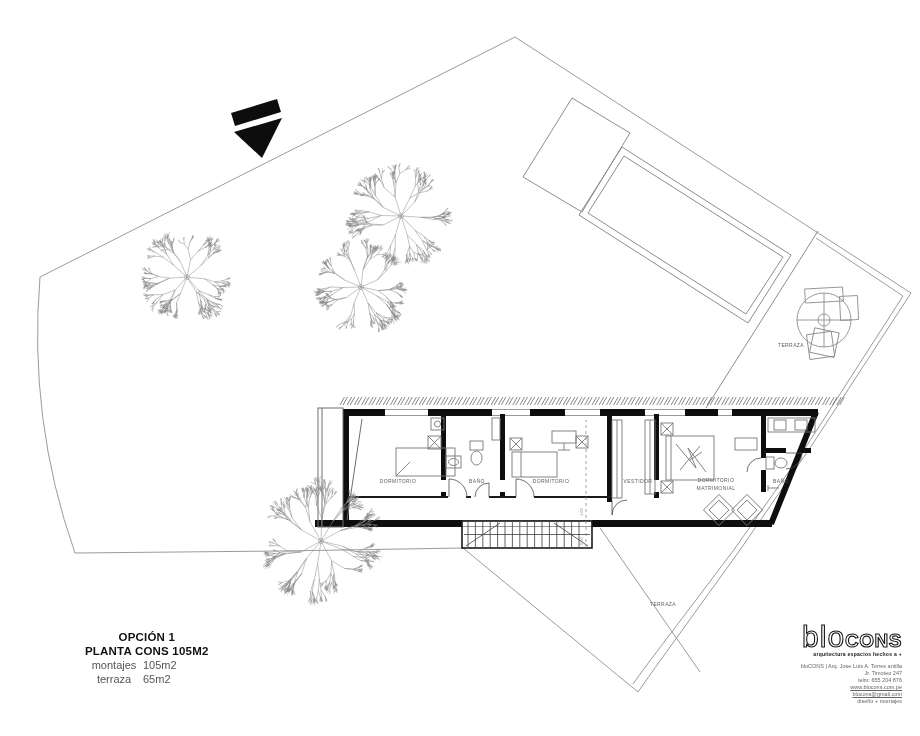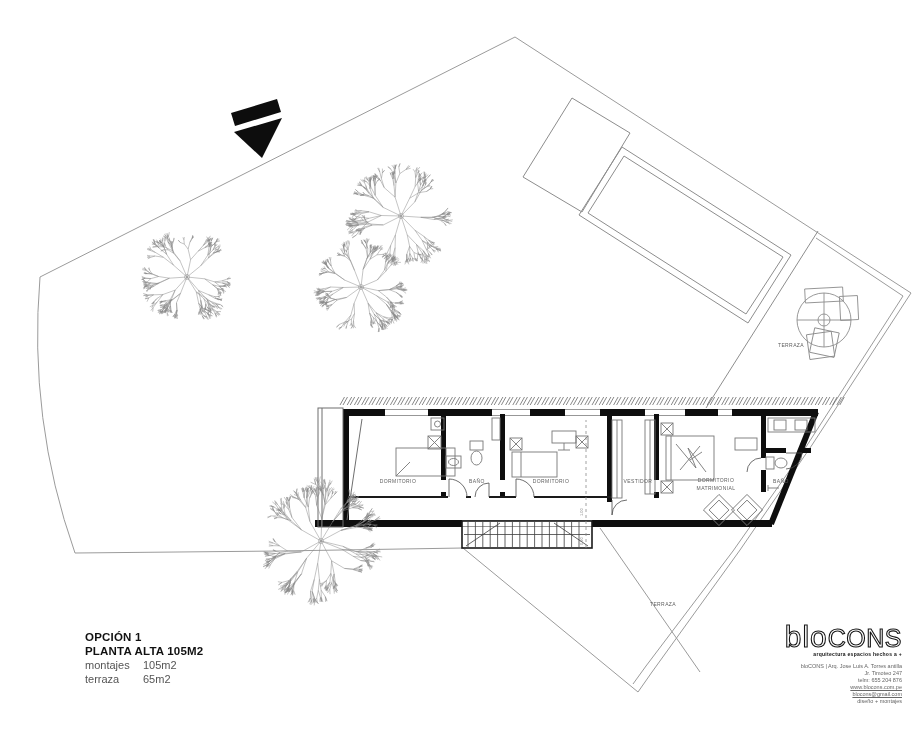--- a/index.html
+++ b/index.html
@@ -1,29 +1,29 @@
 <!DOCTYPE html>
 <html><head>
 <meta charset="utf-8">
 <style>
   html,body{margin:0;padding:0;background:#fff;}
   body{width:920px;height:736px;position:relative;font-family:"Liberation Sans",sans-serif;overflow:hidden;}
   svg{position:absolute;left:0;top:0;}
   .room-label{font-family:"Liberation Sans",sans-serif;font-size:5px;letter-spacing:.4px;fill:#5f5f5f;text-anchor:middle;}
   .dim-label{font-family:"Liberation Sans",sans-serif;font-size:4px;fill:#8a8a8a;}
-  .title-block{position:absolute;left:85px;top:630px;line-height:14px;color:#222;}
+  .title-block{position:absolute;left:85px;top:630px;line-height:14px;color:#222;text-align:center;}
   .tb-bold{font-weight:bold;font-size:11.5px;letter-spacing:.2px;color:#111;}
   .tb-row{font-size:11px;color:#555;display:flex;}
   .tb-row .lbl{width:58px;}
   .logo-block{position:absolute;right:18px;top:620px;width:200px;text-align:right;color:#333;}
   .logo-line{white-space:nowrap;}
   .logo-text{color:transparent;-webkit-text-stroke:1.1px #141414;letter-spacing:1px;}
   @supports not (-webkit-text-stroke:1px black){.logo-text{color:#141414;}}
   .logo-blo{font-size:30px;font-weight:400;margin-left:10px;}
-  .logo-cons{font-size:25px;font-weight:400;letter-spacing:.5px;}
+  .logo-cons{font-size:19px;font-weight:700;letter-spacing:.5px;}
   .logo-tagline{font-size:5px;font-weight:bold;color:#111;margin-top:-3px;letter-spacing:.3px;}
   .contact{margin-top:6px;font-size:5.5px;line-height:7px;color:#666;}
   .contact .u{text-decoration:underline;}
 </style>
 </head>
 <body>
 
 <svg width="920" height="736" viewBox="0 0 920 736">
 
   <g stroke="#9b9b9b" stroke-width="1" fill="none">
@@ -392,21 +392,21 @@
       <circle cx="401" cy="216" r="2.5"></circle>
       <path d="M361.0,287.0L378.3,290.6M378.3,290.6L389.5,289.6M389.5,289.6L395.9,286.1M395.9,286.1L399.1,283.6M399.1,283.6L400.1,281.4M399.1,283.6L401.3,282.8M395.9,286.1L399.8,283.7M399.8,283.7L402.8,283.3M399.8,283.7L401.9,282.0M395.9,286.1L400.0,284.0M400.0,284.0L402.7,283.5M400.0,284.0L403.3,283.7M389.5,289.6L396.3,288.2M396.3,288.2L400.5,289.0M400.5,289.0L403.1,289.7M400.5,289.0L402.8,290.8M396.3,288.2L400.4,285.5M400.4,285.5L401.8,282.9M400.4,285.5L402.5,283.6M389.5,289.6L397.3,288.8M397.3,288.8L402.3,289.0M402.3,289.0L405.5,290.1M402.3,289.0L405.3,290.8M402.3,289.0L405.8,287.8M397.3,288.8L402.8,290.7M402.8,290.7L406.5,290.1M402.8,290.7L406.1,293.4M397.3,288.8L403.0,289.9M403.0,289.9L407.2,289.9M403.0,289.9L407.3,290.0M403.0,289.9L406.3,289.1M378.3,290.6L389.1,289.6M389.1,289.6L396.1,292.3M396.1,292.3L399.8,295.4M399.8,295.4L401.9,297.6M399.8,295.4L401.6,297.3M396.1,292.3L400.4,295.0M400.4,295.0L402.1,297.8M400.4,295.0L402.9,296.9M400.4,295.0L402.0,297.3M389.1,289.6L395.7,287.2M395.7,287.2L400.0,286.6M400.0,286.6L402.4,286.9M400.0,286.6L402.2,285.0M400.0,286.6L402.5,285.9M395.7,287.2L400.8,286.6M400.8,286.6L403.8,285.3M400.8,286.6L403.7,284.3M395.7,287.2L399.7,287.4M399.7,287.4L402.2,287.4M399.7,287.4L402.0,286.2M399.7,287.4L401.9,288.9M378.3,290.6L386.5,297.1M386.5,297.1L391.0,301.6M391.0,301.6L392.6,305.8M392.6,305.8L392.6,309.2M392.6,305.8L393.0,309.0M392.6,305.8L395.1,308.1M391.0,301.6L393.7,305.2M393.7,305.2L395.8,307.4M393.7,305.2L396.7,306.6M393.7,305.2L394.5,308.5M391.0,301.6L393.0,304.5M393.0,304.5L393.3,306.4M393.0,304.5L394.6,306.6M386.5,297.1L390.3,301.7M390.3,301.7L390.9,305.6M390.9,305.6L390.2,307.7M390.9,305.6L389.9,308.0M390.9,305.6L390.6,308.1M390.3,301.7L392.5,304.8M392.5,304.8L392.8,307.2M392.5,304.8L393.4,307.1M390.3,301.7L391.6,305.6M391.6,305.6L391.8,308.2M391.6,305.6L394.0,307.5M391.6,305.6L393.2,307.4M361.0,287.0L376.4,295.6M376.4,295.6L387.5,301.8M387.5,301.8L394.0,308.9M394.0,308.9L398.7,311.8M398.7,311.8L400.6,315.0M398.7,311.8L400.9,314.3M398.7,311.8L401.2,314.5M394.0,308.9L397.3,314.3M397.3,314.3L397.5,318.1M397.3,314.3L400.0,316.8M394.0,308.9L395.2,315.3M395.2,315.3L398.3,318.7M395.2,315.3L394.5,319.1M395.2,315.3L397.7,319.1M387.5,301.8L394.9,303.0M394.9,303.0L399.2,302.8M399.2,302.8L401.9,301.4M399.2,302.8L402.1,303.5M399.2,302.8L401.4,303.8M394.9,303.0L400.2,303.9M400.2,303.9L404.1,303.6M400.2,303.9L403.6,303.1M394.9,303.0L399.8,302.2M399.8,302.2L402.8,303.1M399.8,302.2L403.0,302.1M399.8,302.2L402.9,300.6M387.5,301.8L392.4,309.1M392.4,309.1L396.8,311.6M396.8,311.6L399.3,313.6M396.8,311.6L400.0,313.0M392.4,309.1L393.9,314.4M393.9,314.4L395.4,317.4M393.9,314.4L395.4,317.7M392.4,309.1L394.0,314.7M394.0,314.7L393.6,318.8M394.0,314.7L396.2,317.3M394.0,314.7L394.7,318.3M376.4,295.6L386.4,304.3M386.4,304.3L391.2,310.1M391.2,310.1L394.3,314.8M394.3,314.8L396.3,317.8M394.3,314.8L396.7,317.6M391.2,310.1L393.9,314.1M393.9,314.1L396.3,316.1M393.9,314.1L396.1,316.1M386.4,304.3L391.9,312.3M391.9,312.3L394.5,317.1M394.5,317.1L394.8,320.7M394.5,317.1L396.1,320.5M391.9,312.3L395.9,316.4M395.9,316.4L399.4,317.4M395.9,316.4L398.2,318.5M391.9,312.3L392.2,319.0M392.2,319.0L391.2,323.8M392.2,319.0L390.7,322.8M392.2,319.0L394.0,323.5M386.4,304.3L391.3,312.2M391.3,312.2L396.7,315.8M396.7,315.8L400.8,316.0M396.7,315.8L400.6,316.0M391.3,312.2L396.0,316.8M396.0,316.8L399.5,319.9M396.0,316.8L398.7,319.8M391.3,312.2L394.8,317.4M394.8,317.4L396.7,321.7M394.8,317.4L397.5,320.2M361.0,287.0L368.1,303.2M368.1,303.2L375.9,312.6M375.9,312.6L383.3,316.7M383.3,316.7L388.5,319.4M388.5,319.4L390.6,322.4M388.5,319.4L392.4,320.1M388.5,319.4L392.7,319.2M383.3,316.7L389.3,318.1M389.3,318.1L392.6,319.7M389.3,318.1L393.2,317.0M375.9,312.6L382.8,318.4M382.8,318.4L384.8,323.7M384.8,323.7L387.3,326.8M384.8,323.7L387.5,326.3M382.8,318.4L386.9,322.2M386.9,322.2L389.8,324.3M386.9,322.2L388.5,325.6M386.9,322.2L390.3,324.1M375.9,312.6L379.7,319.0M379.7,319.0L382.0,324.0M382.0,324.0L383.2,327.7M382.0,324.0L383.0,327.2M382.0,324.0L384.2,326.3M379.7,319.0L379.9,323.9M379.9,323.9L381.3,327.2M379.9,323.9L380.7,326.6M379.7,319.0L382.3,323.4M382.3,323.4L383.2,326.4M382.3,323.4L385.1,325.1M382.3,323.4L382.4,326.9M368.1,303.2L374.1,314.1M374.1,314.1L380.7,320.2M380.7,320.2L386.0,321.4M386.0,321.4L389.4,320.4M386.0,321.4L389.1,322.7M386.0,321.4L389.6,322.8M380.7,320.2L382.3,326.3M382.3,326.3L382.8,330.1M382.3,326.3L381.7,330.0M382.3,326.3L383.5,330.0M380.7,320.2L384.4,324.5M384.4,324.5L387.0,326.4M384.4,324.5L385.7,328.4M374.1,314.1L380.4,320.5M380.4,320.5L384.4,325.4M384.4,325.4L384.8,329.0M384.4,325.4L385.6,329.4M384.4,325.4L387.4,328.9M380.4,320.5L386.4,322.2M386.4,322.2L390.6,321.7M386.4,322.2L390.0,324.0M374.1,314.1L377.2,322.1M377.2,322.1L380.9,327.0M380.9,327.0L383.4,330.0M380.9,327.0L384.8,329.5M377.2,322.1L379.0,328.2M379.0,328.2L378.4,332.1M379.0,328.2L379.4,331.8M379.0,328.2L378.2,332.0M377.2,322.1L380.9,325.9M380.9,325.9L383.2,327.8M380.9,325.9L382.2,329.5M368.1,303.2L369.6,313.0M369.6,313.0L371.4,319.6M371.4,319.6L371.2,324.5M371.2,324.5L372.8,327.7M371.2,324.5L372.6,327.4M371.2,324.5L372.1,327.7M371.4,319.6L370.8,323.4M370.8,323.4L371.3,326.1M370.8,323.4L370.9,326.2M369.6,313.0L371.2,318.2M371.2,318.2L371.1,321.3M371.1,321.3L371.6,323.4M371.1,321.3L370.7,323.0M371.2,318.2L372.8,321.7M372.8,321.7L374.0,323.9M372.8,321.7L373.3,324.1M372.8,321.7L372.8,324.6M369.6,313.0L373.2,317.3M373.2,317.3L374.2,321.4M374.2,321.4L375.3,324.1M374.2,321.4L373.6,324.1M373.2,317.3L375.6,319.7M375.6,319.7L377.0,321.7M375.6,319.7L376.1,321.6M361.0,287.0L354.1,303.3M354.1,303.3L354.5,313.4M354.5,313.4L351.5,319.0M351.5,319.0L347.7,321.3M347.7,321.3L345.3,322.9M347.7,321.3L345.5,322.7M347.7,321.3L344.8,321.9M351.5,319.0L351.3,323.3M351.3,323.3L349.9,325.9M351.3,323.3L351.9,325.9M351.3,323.3L352.7,326.2M354.5,313.4L353.5,320.5M353.5,320.5L352.9,325.5M352.9,325.5L351.3,328.4M352.9,325.5L351.0,328.4M353.5,320.5L353.9,325.4M353.9,325.4L355.7,328.1M353.9,325.4L353.3,328.3M354.1,303.3L350.9,315.1M350.9,315.1L345.1,321.9M345.1,321.9L341.7,326.8M341.7,326.8L339.2,329.7M341.7,326.8L338.9,328.5M341.7,326.8L338.7,328.5M345.1,321.9L339.4,324.4M339.4,324.4L336.6,327.5M339.4,324.4L336.3,326.9M350.9,315.1L348.2,321.4M348.2,321.4L345.0,323.8M345.0,323.8L343.7,326.5M345.0,323.8L342.8,324.0M348.2,321.4L346.6,325.9M346.6,325.9L346.4,328.6M346.6,325.9L345.6,328.5M361.0,287.0L346.7,297.4M346.7,297.4L335.2,299.5M335.2,299.5L327.8,302.4M327.8,302.4L323.0,302.6M323.0,302.6L319.8,301.2M323.0,302.6L319.7,302.4M327.8,302.4L322.7,302.7M322.7,302.7L319.2,303.1M322.7,302.7L319.6,301.6M327.8,302.4L322.4,303.7M322.4,303.7L319.0,303.2M322.4,303.7L320.0,305.8M335.2,299.5L328.5,302.1M328.5,302.1L324.0,304.4M324.0,304.4L321.4,306.3M324.0,304.4L322.2,307.3M328.5,302.1L323.5,301.9M323.5,301.9L320.7,302.9M323.5,301.9L320.3,302.7M323.5,301.9L320.3,300.9M328.5,302.1L324.7,304.4M324.7,304.4L322.7,306.5M324.7,304.4L322.2,305.8M346.7,297.4L337.2,300.0M337.2,300.0L330.9,298.3M330.9,298.3L327.8,295.8M327.8,295.8L325.2,295.0M327.8,295.8L325.6,294.6M330.9,298.3L326.5,297.5M326.5,297.5L323.7,296.4M326.5,297.5L323.8,298.6M326.5,297.5L323.3,298.4M337.2,300.0L332.2,304.5M332.2,304.5L328.8,306.2M328.8,306.2L326.7,306.7M328.8,306.2L326.0,306.0M328.8,306.2L326.2,307.1M332.2,304.5L328.9,307.7M328.9,307.7L326.3,309.3M328.9,307.7L327.1,310.7M328.9,307.7L325.9,308.8M332.2,304.5L328.6,305.4M328.6,305.4L326.1,304.7M328.6,305.4L326.1,306.1M337.2,300.0L330.7,298.1M330.7,298.1L327.7,294.8M327.7,294.8L325.6,292.6M327.7,294.8L325.4,293.6M330.7,298.1L328.2,295.4M328.2,295.4L327.4,293.2M328.2,295.4L326.7,293.3M328.2,295.4L327.3,293.5M361.0,287.0L343.3,287.5M343.3,287.5L333.1,293.9M333.1,293.9L328.2,298.3M328.2,298.3L326.5,302.6M326.5,302.6L326.1,305.2M326.5,302.6L326.1,305.7M326.5,302.6L325.3,305.2M328.2,298.3L324.4,301.2M324.4,301.2L322.6,303.5M324.4,301.2L321.4,302.1M324.4,301.2L321.9,303.6M328.2,298.3L326.3,302.0M326.3,302.0L325.7,304.7M326.3,302.0L325.0,304.5M326.3,302.0L325.2,304.4M333.1,293.9L326.2,297.4M326.2,297.4L322.2,300.5M322.2,300.5L318.9,302.2M322.2,300.5L320.5,303.2M326.2,297.4L321.9,298.5M321.9,298.5L319.0,299.4M321.9,298.5L319.2,298.1M321.9,298.5L319.6,299.6M326.2,297.4L323.4,300.6M323.4,300.6L322.6,303.7M323.4,300.6L322.0,302.7M343.3,287.5L330.7,287.0M330.7,287.0L323.8,288.8M323.8,288.8L319.9,290.2M319.9,290.2L318.2,292.2M319.9,290.2L318.2,292.1M319.9,290.2L317.5,289.8M323.8,288.8L319.3,289.2M319.3,289.2L316.9,289.8M319.3,289.2L316.4,288.3M330.7,287.0L323.0,290.7M323.0,290.7L317.7,291.8M317.7,291.8L313.8,290.7M317.7,291.8L313.7,292.9M323.0,290.7L319.7,294.6M319.7,294.6L317.0,295.6M319.7,294.6L316.2,295.6M343.3,287.5L332.0,291.3M332.0,291.3L324.2,291.7M324.2,291.7L319.7,293.4M319.7,293.4L317.4,295.0M319.7,293.4L316.6,292.7M324.2,291.7L318.9,293.8M318.9,293.8L315.4,295.5M318.9,293.8L315.4,294.1M318.9,293.8L315.2,295.4M324.2,291.7L319.5,292.3M319.5,292.3L316.5,292.5M319.5,292.3L316.5,292.3M319.5,292.3L316.4,293.4M332.0,291.3L325.4,296.6M325.4,296.6L323.8,301.1M323.8,301.1L322.1,303.7M323.8,301.1L323.8,303.7M325.4,296.6L321.1,298.9M321.1,298.9L319.3,301.3M321.1,298.9L318.0,299.0M325.4,296.6L319.8,297.7M319.8,297.7L315.8,298.2M319.8,297.7L316.7,300.0M319.8,297.7L316.4,298.7M332.0,291.3L324.9,291.4M324.9,291.4L320.0,293.3M320.0,293.3L316.5,293.5M320.0,293.3L316.9,292.8M324.9,291.4L320.5,291.0M320.5,291.0L317.9,291.3M320.5,291.0L317.4,291.0M320.5,291.0L317.3,291.6M324.9,291.4L320.7,290.3M320.7,290.3L318.3,288.1M320.7,290.3L317.8,289.3M320.7,290.3L318.6,288.4M361.0,287.0L344.7,280.1M344.7,280.1L335.0,273.4M335.0,273.4L328.7,271.7M328.7,271.7L324.0,272.3M324.0,272.3L320.7,271.2M324.0,272.3L321.6,273.5M328.7,271.7L325.4,268.8M325.4,268.8L322.4,268.1M325.4,268.8L324.1,266.3M325.4,268.8L322.9,268.3M335.0,273.4L327.2,272.1M327.2,272.1L322.5,273.4M322.5,273.4L319.2,273.7M322.5,273.4L320.2,275.0M322.5,273.4L319.0,273.7M327.2,272.1L323.3,270.0M323.3,270.0L320.6,269.9M323.3,270.0L321.1,268.4M327.2,272.1L321.9,273.7M321.9,273.7L318.8,274.4M321.9,273.7L318.9,275.7M335.0,273.4L328.2,268.2M328.2,268.2L325.3,263.9M325.3,263.9L323.2,261.3M325.3,263.9L322.0,262.5M325.3,263.9L323.6,261.3M328.2,268.2L325.0,263.9M325.0,263.9L323.4,260.3M325.0,263.9L321.5,262.2M328.2,268.2L325.4,263.6M325.4,263.6L322.6,261.5M325.4,263.6L325.3,259.9M344.7,280.1L334.8,272.8M334.8,272.8L331.2,266.0M331.2,266.0L328.3,262.4M328.3,262.4L326.6,259.6M328.3,262.4L327.7,258.9M328.3,262.4L327.6,258.9M331.2,266.0L330.5,260.5M330.5,260.5L330.9,257.1M330.5,260.5L329.1,257.0M331.2,266.0L328.5,261.8M328.5,261.8L327.2,259.1M328.5,261.8L325.8,259.5M334.8,272.8L329.0,268.4M329.0,268.4L326.5,264.9M326.5,264.9L324.9,262.8M326.5,264.9L323.6,263.6M326.5,264.9L325.9,261.8M329.0,268.4L326.2,264.3M326.2,264.3L326.1,260.9M326.2,264.3L325.6,260.9M326.2,264.3L325.0,261.7M329.0,268.4L326.8,265.0M326.8,265.0L325.8,262.7M326.8,265.0L326.2,262.0M361.0,287.0L354.6,270.5M354.6,270.5L350.8,260.9M350.8,260.9L347.8,255.7M347.8,255.7L346.5,251.9M346.5,251.9L346.0,249.4M346.5,251.9L346.1,249.7M346.5,251.9L345.6,250.0M347.8,255.7L344.8,254.0M344.8,254.0L343.0,253.3M344.8,254.0L342.7,252.8M350.8,260.9L344.8,256.2M344.8,256.2L342.3,251.5M342.3,251.5L341.9,248.2M342.3,251.5L340.2,248.6M344.8,256.2L339.7,255.1M339.7,255.1L336.8,255.6M339.7,255.1L337.1,253.1M339.7,255.1L337.2,252.9M344.8,256.2L340.7,254.6M340.7,254.6L338.2,254.7M340.7,254.6L338.3,252.7M340.7,254.6L337.9,254.9M354.6,270.5L349.3,258.7M349.3,258.7L344.6,252.5M344.6,252.5L343.7,247.2M343.7,247.2L344.5,244.1M343.7,247.2L343.8,243.7M344.6,252.5L343.9,247.4M343.9,247.4L344.2,244.1M343.9,247.4L341.8,244.2M344.6,252.5L343.5,247.4M343.5,247.4L344.6,244.2M343.5,247.4L344.3,243.8M343.5,247.4L343.5,244.4M349.3,258.7L348.0,249.9M348.0,249.9L349.2,244.4M349.2,244.4L348.9,241.3M349.2,244.4L348.7,240.4M348.0,249.9L345.0,245.5M345.0,245.5L344.8,242.1M345.0,245.5L342.8,243.2M345.0,245.5L343.7,241.8M348.0,249.9L346.8,244.5M346.8,244.5L347.4,240.4M346.8,244.5L346.0,241.2M361.0,287.0L363.1,269.4M363.1,269.4L369.9,259.3M369.9,259.3L374.1,252.1M374.1,252.1L376.5,248.1M376.5,248.1L377.5,245.6M376.5,248.1L377.7,245.8M374.1,252.1L377.3,248.6M377.3,248.6L378.1,245.4M377.3,248.6L379.0,245.7M377.3,248.6L377.7,245.9M374.1,252.1L379.1,248.6M379.1,248.6L382.5,247.6M379.1,248.6L381.1,245.4M379.1,248.6L382.3,245.3M369.9,259.3L377.0,254.8M377.0,254.8L382.8,254.4M382.8,254.4L386.6,256.3M382.8,254.4L386.0,253.0M382.8,254.4L386.3,256.4M377.0,254.8L380.0,250.3M380.0,250.3L383.1,248.7M380.0,250.3L382.1,247.7M369.9,259.3L372.4,252.7M372.4,252.7L374.8,249.6M374.8,249.6L376.9,248.6M374.8,249.6L376.6,248.1M372.4,252.7L375.0,249.0M375.0,249.0L377.8,247.7M375.0,249.0L376.3,246.6M375.0,249.0L375.4,245.7M363.1,269.4L367.5,257.3M367.5,257.3L367.8,248.6M367.8,248.6L366.1,243.2M366.1,243.2L364.0,240.1M366.1,243.2L366.0,239.4M367.8,248.6L365.9,242.9M365.9,242.9L363.3,239.5M365.9,242.9L364.2,240.0M365.9,242.9L364.3,239.6M367.5,257.3L366.1,248.7M366.1,248.7L363.5,244.5M363.5,244.5L361.3,241.8M363.5,244.5L361.1,242.8M366.1,248.7L367.3,242.4M367.3,242.4L367.9,238.7M367.3,242.4L369.3,238.8M367.3,242.4L366.7,238.1M366.1,248.7L362.7,243.3M362.7,243.3L361.0,239.9M362.7,243.3L361.4,240.0M363.1,269.4L366.8,258.5M366.8,258.5L370.2,252.5M370.2,252.5L370.1,247.5M370.1,247.5L371.0,244.3M370.1,247.5L370.3,244.7M370.2,252.5L370.7,247.8M370.7,247.8L371.8,244.4M370.7,247.8L370.0,245.1M370.2,252.5L371.4,248.1M371.4,248.1L370.5,244.8M371.4,248.1L370.8,245.1M371.4,248.1L373.5,245.8M366.8,258.5L371.7,253.8M371.7,253.8L374.5,249.7M374.5,249.7L376.4,247.3M374.5,249.7L376.4,247.1M374.5,249.7L375.5,246.4M371.7,253.8L375.3,251.2M375.3,251.2L377.6,249.1M375.3,251.2L377.1,249.0M371.7,253.8L373.0,249.7M373.0,249.7L374.5,247.0M373.0,249.7L374.0,247.1M373.0,249.7L375.1,247.3M366.8,258.5L370.4,252.6M370.4,252.6L373.5,249.1M373.5,249.1L376.6,247.8M373.5,249.1L374.0,246.4M370.4,252.6L373.0,248.4M373.0,248.4L375.0,245.5M373.0,248.4L374.2,245.5M361.0,287.0L377.3,280.0M377.3,280.0L384.5,270.0M384.5,270.0L387.7,262.5M387.7,262.5L391.9,259.3M391.9,259.3L394.8,258.1M391.9,259.3L394.4,257.5M387.7,262.5L392.1,258.9M392.1,258.9L395.2,258.0M392.1,258.9L395.7,257.1M392.1,258.9L395.1,257.1M384.5,270.0L385.6,262.3M385.6,262.3L386.7,257.8M386.7,257.8L387.3,255.1M386.7,257.8L387.9,255.1M386.7,257.8L387.9,255.1M385.6,262.3L388.1,257.0M388.1,257.0L390.7,255.0M388.1,257.0L390.4,254.3M385.6,262.3L386.7,256.8M386.7,256.8L385.3,252.8M386.7,256.8L388.7,253.6M386.7,256.8L389.0,254.2M377.3,280.0L385.6,271.5M385.6,271.5L387.8,263.7M387.8,263.7L391.0,258.8M391.0,258.8L394.0,255.6M391.0,258.8L393.5,256.5M391.0,258.8L393.6,256.1M387.8,263.7L389.3,258.1M389.3,258.1L391.7,254.6M389.3,258.1L391.0,255.2M387.8,263.7L392.0,259.7M392.0,259.7L395.0,256.7M392.0,259.7L393.3,256.4M392.0,259.7L395.6,258.9M385.6,271.5L390.9,265.1M390.9,265.1L394.6,260.1M394.6,260.1L398.6,258.6M394.6,260.1L397.6,256.9M394.6,260.1L394.9,256.1M390.9,265.1L396.3,262.2M396.3,262.2L399.2,259.6M396.3,262.2L400.9,262.4"></path>
       <circle cx="361" cy="287" r="2.5"></circle>
       <path d="M321.0,541.0L342.8,546.3M342.8,546.3L355.8,551.6M355.8,551.6L366.3,551.3M366.3,551.3L373.5,551.8M373.5,551.8L377.9,553.4M373.5,551.8L378.3,553.0M373.5,551.8L377.5,552.6M366.3,551.3L373.0,553.1M373.0,553.1L375.9,556.3M373.0,553.1L376.6,556.3M373.0,553.1L377.0,555.8M355.8,551.6L365.7,553.3M365.7,553.3L371.3,555.7M371.3,555.7L374.9,556.4M371.3,555.7L375.4,556.0M365.7,553.3L372.3,555.8M372.3,555.8L377.4,556.5M372.3,555.8L374.9,559.4M342.8,546.3L356.0,554.0M356.0,554.0L366.3,554.9M366.3,554.9L372.5,556.6M372.5,556.6L375.5,559.0M372.5,556.6L377.1,555.6M366.3,554.9L372.0,557.4M372.0,557.4L375.3,559.7M372.0,557.4L376.0,559.1M372.0,557.4L375.1,559.6M356.0,554.0L364.8,559.7M364.8,559.7L370.6,561.2M370.6,561.2L374.6,561.9M370.6,561.2L374.1,561.3M364.8,559.7L369.0,564.7M369.0,564.7L372.3,567.6M369.0,564.7L372.0,567.4M369.0,564.7L373.1,566.4M364.8,559.7L368.4,565.4M368.4,565.4L371.5,569.0M368.4,565.4L372.2,567.5M368.4,565.4L370.4,569.9M321.0,541.0L341.9,549.3M341.9,549.3L357.6,551.7M357.6,551.7L365.6,548.2M365.6,548.2L370.8,547.4M370.8,547.4L373.9,545.7M370.8,547.4L374.2,545.7M370.8,547.4L373.3,545.6M365.6,548.2L370.3,546.3M370.3,546.3L372.9,544.6M370.3,546.3L372.3,543.6M370.3,546.3L373.1,545.2M365.6,548.2L371.4,545.7M371.4,545.7L373.6,542.8M371.4,545.7L375.4,544.3M371.4,545.7L374.4,543.2M357.6,551.7L365.4,557.2M365.4,557.2L367.9,562.4M367.9,562.4L367.8,566.3M367.9,562.4L368.0,565.8M365.4,557.2L368.6,562.0M368.6,562.0L368.8,566.3M368.6,562.0L369.4,565.9M357.6,551.7L369.2,552.7M369.2,552.7L374.6,556.6M374.6,556.6L378.9,556.8M374.6,556.6L378.0,559.7M374.6,556.6L378.7,558.9M369.2,552.7L376.1,551.2M376.1,551.2L379.9,548.9M376.1,551.2L380.3,551.1M376.1,551.2L380.6,552.0M369.2,552.7L376.7,555.9M376.7,555.9L382.2,557.0M376.7,555.9L380.0,560.5M341.9,549.3L353.2,556.3M353.2,556.3L360.5,560.5M360.5,560.5L365.5,561.5M365.5,561.5L368.5,563.3M365.5,561.5L368.7,561.0M360.5,560.5L366.5,560.6M366.5,560.6L369.4,562.5M366.5,560.6L370.8,560.9M366.5,560.6L369.8,559.3M353.2,556.3L360.8,557.3M360.8,557.3L365.4,556.2M365.4,556.2L368.0,555.5M365.4,556.2L368.4,555.4M365.4,556.2L368.1,554.2M360.8,557.3L366.3,558.1M366.3,558.1L369.7,556.9M366.3,558.1L369.1,559.7M321.0,541.0L331.6,560.8M331.6,560.8L330.8,573.4M330.8,573.4L326.5,580.5M326.5,580.5L326.1,585.4M326.1,585.4L325.3,588.2M326.1,585.4L324.3,588.2M326.1,585.4L325.9,588.4M326.5,580.5L323.1,584.0M323.1,584.0L321.7,586.7M323.1,584.0L320.4,586.2M326.5,580.5L322.6,583.0M322.6,583.0L320.9,585.6M322.6,583.0L319.5,583.9M330.8,573.4L333.5,579.9M333.5,579.9L335.9,583.4M335.9,583.4L337.5,585.6M335.9,583.4L337.3,585.8M335.9,583.4L337.7,585.5M333.5,579.9L335.3,583.8M335.3,583.8L336.4,586.5M335.3,583.8L336.9,586.4M330.8,573.4L329.9,582.3M329.9,582.3L326.6,586.5M326.6,586.5L325.1,589.3M326.6,586.5L324.0,588.9M329.9,582.3L327.9,587.3M327.9,587.3L326.5,591.0M327.9,587.3L326.0,590.4M329.9,582.3L327.4,586.8M327.4,586.8L326.5,590.0M327.4,586.8L325.5,589.2M327.4,586.8L325.3,589.9M331.6,560.8L334.1,573.9M334.1,573.9L333.5,581.2M333.5,581.2L334.5,585.7M334.5,585.7L333.9,588.4M334.5,585.7L334.3,589.0M334.5,585.7L334.2,588.4M333.5,581.2L333.9,585.7M333.9,585.7L333.7,589.0M333.9,585.7L333.1,588.7M333.9,585.7L335.1,588.4M334.1,573.9L335.4,582.7M335.4,582.7L335.8,588.2M335.8,588.2L337.7,590.9M335.8,588.2L337.5,591.2M335.4,582.7L336.0,588.7M336.0,588.7L336.6,592.6M336.0,588.7L334.7,591.8M334.1,573.9L331.8,582.7M331.8,582.7L329.8,589.2M329.8,589.2L327.4,593.0M329.8,589.2L330.0,594.2M331.8,582.7L333.9,589.1M333.9,589.1L337.1,592.5M333.9,589.1L334.3,593.7M331.8,582.7L328.3,587.8M328.3,587.8L325.6,590.4M328.3,587.8L326.2,590.7M328.3,587.8L327.0,591.6M331.6,560.8L344.4,568.4M344.4,568.4L353.7,569.0M353.7,569.0L359.3,566.5M359.3,566.5L362.7,566.2M359.3,566.5L362.5,564.9M353.7,569.0L358.9,569.3M358.9,569.3L362.7,570.1M358.9,569.3L362.7,568.8M358.9,569.3L362.1,570.2M344.4,568.4L353.3,569.6M353.3,569.6L358.4,571.3M358.4,571.3L362.3,570.7M358.4,571.3L362.2,570.8M358.4,571.3L362.0,572.3M353.3,569.6L358.9,567.7M358.9,567.7L361.8,565.7M358.9,567.7L361.4,564.8M358.9,567.7L362.4,565.3M353.3,569.6L358.5,570.3M358.5,570.3L361.7,572.3M358.5,570.3L361.8,569.6M321.0,541.0L317.7,563.2M317.7,563.2L314.3,579.3M314.3,579.3L312.2,591.4M312.2,591.4L315.0,599.3M315.0,599.3L317.6,603.4M315.0,599.3L318.7,604.0M315.0,599.3L314.2,605.4M312.2,591.4L314.4,597.9M314.4,597.9L315.4,602.5M314.4,597.9L315.0,602.1M312.2,591.4L313.3,598.4M313.3,598.4L314.3,602.5M313.3,598.4L312.8,603.7M313.3,598.4L313.6,602.4M314.3,579.3L310.6,591.0M310.6,591.0L310.4,598.0M310.4,598.0L311.6,602.3M310.4,598.0L307.9,602.4M310.4,598.0L309.1,602.1M310.6,591.0L311.8,599.5M311.8,599.5L309.7,604.2M311.8,599.5L310.9,605.0M317.7,563.2L319.4,579.2M319.4,579.2L318.3,590.3M318.3,590.3L320.4,597.4M320.4,597.4L319.7,601.6M320.4,597.4L321.8,601.3M320.4,597.4L321.9,601.4M318.3,590.3L316.7,598.1M316.7,598.1L317.3,602.9M316.7,598.1L313.2,602.5M319.4,579.2L321.1,590.1M321.1,590.1L321.3,597.4M321.3,597.4L321.1,602.0M321.3,597.4L321.0,601.9M321.3,597.4L322.9,602.1M321.1,590.1L325.3,596.7M325.3,596.7L326.9,601.3M325.3,596.7L325.6,601.9M325.3,596.7L326.9,600.7M321.0,541.0L306.6,558.2M306.6,558.2L301.5,573.8M301.5,573.8L295.0,583.1M295.0,583.1L291.4,588.3M291.4,588.3L287.9,591.0M291.4,588.3L288.6,591.5M291.4,588.3L291.2,592.2M295.0,583.1L289.5,589.3M289.5,589.3L285.1,593.1M289.5,589.3L287.5,594.5M301.5,573.8L294.3,583.0M294.3,583.0L292.4,589.2M292.4,589.2L291.8,593.7M292.4,589.2L292.8,593.0M294.3,583.0L289.2,588.9M289.2,588.9L284.6,592.6M289.2,588.9L285.1,592.6M289.2,588.9L285.0,593.0M301.5,573.8L294.8,582.1M294.8,582.1L288.7,587.2M288.7,587.2L286.1,592.1M288.7,587.2L286.6,592.4M288.7,587.2L284.1,590.5M294.8,582.1L291.7,588.0M291.7,588.0L289.1,592.1M291.7,588.0L288.5,590.6M291.7,588.0L289.6,591.1M306.6,558.2L297.6,570.9M297.6,570.9L291.0,578.5M291.0,578.5L287.2,582.8M287.2,582.8L283.4,584.5M287.2,582.8L285.4,586.6M287.2,582.8L285.2,586.1M291.0,578.5L289.1,585.5M289.1,585.5L286.4,588.7M289.1,585.5L287.0,588.8M291.0,578.5L288.1,584.1M288.1,584.1L284.3,586.6M288.1,584.1L285.4,586.5M297.6,570.9L290.9,580.0M290.9,580.0L288.4,586.7M288.4,586.7L286.0,590.4M288.4,586.7L286.1,590.2M290.9,580.0L285.2,585.2M285.2,585.2L281.8,588.4M285.2,585.2L282.1,589.8M285.2,585.2L280.2,586.2M290.9,580.0L285.7,586.4M285.7,586.4L284.0,591.8M285.7,586.4L282.2,589.6M306.6,558.2L297.6,572.3M297.6,572.3L290.4,581.7M290.4,581.7L288.8,588.0M288.8,588.0L288.0,592.1M288.8,588.0L289.0,592.2M288.8,588.0L287.4,591.9M290.4,581.7L288.9,588.2M288.9,588.2L286.9,591.6M288.9,588.2L289.5,592.0M290.4,581.7L288.3,588.6M288.3,588.6L285.5,592.6M288.3,588.6L284.7,591.9M288.3,588.6L286.0,593.0M297.6,572.3L289.1,580.5M289.1,580.5L283.2,586.4M283.2,586.4L281.1,591.3M283.2,586.4L279.9,589.7M283.2,586.4L278.2,589.5M289.1,580.5L282.0,582.4M282.0,582.4L278.4,584.7M282.0,582.4L278.6,585.0M282.0,582.4L277.9,581.7M289.1,580.5L285.2,588.4M285.2,588.4L280.6,591.4M285.2,588.4L284.9,594.7M297.6,572.3L294.0,583.9M294.0,583.9L292.5,590.7M292.5,590.7L292.6,594.9M292.5,590.7L292.5,595.6M292.5,590.7L290.9,595.2M294.0,583.9L293.6,590.6M293.6,590.6L295.2,594.7M293.6,590.6L293.9,594.4M293.6,590.6L291.0,594.4M321.0,541.0L301.4,551.9M301.4,551.9L287.7,551.1M287.7,551.1L280.0,552.6M280.0,552.6L275.6,551.1M275.6,551.1L273.2,549.5M275.6,551.1L273.3,550.0M275.6,551.1L272.7,550.3M280.0,552.6L275.4,556.0M275.4,556.0L273.2,558.4M275.4,556.0L272.2,558.1M275.4,556.0L272.3,556.6M280.0,552.6L275.8,556.0M275.8,556.0L274.2,558.5M275.8,556.0L274.4,559.3M275.8,556.0L273.1,558.4M287.7,551.1L279.5,545.8M279.5,545.8L273.1,543.0M273.1,543.0L268.7,541.1M273.1,543.0L268.8,542.7M279.5,545.8L275.1,541.9M275.1,541.9L272.8,538.8M275.1,541.9L273.1,538.1M275.1,541.9L273.4,539.1M279.5,545.8L273.2,545.7M273.2,545.7L268.9,544.7M273.2,545.7L268.8,546.1M301.4,551.9L285.4,553.3M285.4,553.3L275.9,557.1M275.9,557.1L269.5,558.9M269.5,558.9L265.8,559.5M269.5,558.9L266.0,562.2M275.9,557.1L270.6,560.6M270.6,560.6L266.9,562.8M270.6,560.6L266.6,562.3M270.6,560.6L267.0,561.8M285.4,553.3L276.5,556.8M276.5,556.8L270.5,560.7M270.5,560.7L265.9,563.2M270.5,560.7L265.6,562.0M276.5,556.8L269.8,559.1M269.8,559.1L265.9,558.8M269.8,559.1L264.9,560.7M285.4,553.3L275.5,553.5M275.5,553.5L269.4,555.5M269.4,555.5L265.2,554.7M269.4,555.5L265.2,554.9M269.4,555.5L264.9,556.5M275.5,553.5L268.2,552.5M268.2,552.5L263.6,552.9M268.2,552.5L263.6,551.7M275.5,553.5L268.9,553.9M268.9,553.9L264.0,554.3M268.9,553.9L264.7,552.1M268.9,553.9L264.9,552.5M301.4,551.9L284.8,554.0M284.8,554.0L274.5,559.0M274.5,559.0L268.4,564.5M268.4,564.5L264.9,569.0M268.4,564.5L263.0,566.8M268.4,564.5L263.3,566.3M274.5,559.0L270.7,564.5M270.7,564.5L267.6,566.5M270.7,564.5L268.7,568.5M274.5,559.0L269.8,563.2M269.8,563.2L267.5,566.8M269.8,563.2L266.2,566.2M269.8,563.2L265.6,565.2M284.8,554.0L274.3,556.6M274.3,556.6L268.4,554.9M268.4,554.9L265.3,552.7M268.4,554.9L264.5,552.9M268.4,554.9L265.1,552.2M274.3,556.6L268.7,562.3M268.7,562.3L266.8,566.7M268.7,562.3L266.3,567.4M268.7,562.3L263.4,564.5M321.0,541.0L301.5,529.9M301.5,529.9L292.0,517.6M292.0,517.6L288.7,509.5M288.7,509.5L287.2,504.6M287.2,504.6L286.0,501.5M287.2,504.6L287.0,501.5M287.2,504.6L285.8,501.7M288.7,509.5L284.5,504.9M284.5,504.9L281.7,502.5M284.5,504.9L280.2,503.7M284.5,504.9L283.1,500.9M292.0,517.6L289.6,507.7M289.6,507.7L289.2,500.8M289.2,500.8L290.3,497.0M289.2,500.8L290.5,496.6M289.2,500.8L290.5,496.5M289.6,507.7L286.9,501.4M286.9,501.4L286.5,497.0M286.9,501.4L287.4,497.4M286.9,501.4L284.2,497.1M289.6,507.7L288.6,501.1M288.6,501.1L286.9,497.0M288.6,501.1L289.2,497.0M288.6,501.1L286.9,496.9M301.5,529.9L291.0,520.7M291.0,520.7L285.1,515.1M285.1,515.1L280.8,513.8M280.8,513.8L278.1,511.8M280.8,513.8L277.7,513.1M280.8,513.8L278.5,511.5M285.1,515.1L281.5,510.8M281.5,510.8L279.9,507.7M281.5,510.8L279.5,507.5M281.5,510.8L280.9,507.1M285.1,515.1L280.7,511.7M280.7,511.7L277.6,509.2M280.7,511.7L279.1,508.8M280.7,511.7L278.4,509.3M291.0,520.7L282.7,517.8M282.7,517.8L278.6,514.8M278.6,514.8L276.8,512.6M278.6,514.8L276.5,511.9M278.6,514.8L275.6,513.8M282.7,517.8L277.2,517.6M277.2,517.6L274.1,518.6M277.2,517.6L274.0,518.9M277.2,517.6L273.5,516.7M291.0,520.7L285.1,513.5M285.1,513.5L280.2,510.4M280.2,510.4L276.6,509.8M280.2,510.4L275.9,510.1M280.2,510.4L277.4,508.2M285.1,513.5L283.9,508.4M283.9,508.4L283.7,505.1M283.9,508.4L283.9,505.2M283.9,508.4L285.0,504.9M301.5,529.9L288.2,520.0M288.2,520.0L278.1,516.0M278.1,516.0L273.6,510.3M273.6,510.3L270.1,508.0M273.6,510.3L271.8,505.8M278.1,516.0L271.1,515.9M271.1,515.9L267.7,517.9M271.1,515.9L267.3,517.2M278.1,516.0L274.3,511.3M274.3,511.3L272.4,507.9M274.3,511.3L270.5,509.0M274.3,511.3L272.5,507.8M288.2,520.0L282.0,509.7M282.0,509.7L281.3,502.9M281.3,502.9L280.4,498.5M281.3,502.9L281.4,497.9M282.0,509.7L277.6,504.6M277.6,504.6L275.6,501.3M277.6,504.6L275.2,501.7M288.2,520.0L280.1,511.0M280.1,511.0L276.1,505.1M276.1,505.1L274.7,500.3M276.1,505.1L272.4,501.9M280.1,511.0L274.3,507.2M274.3,507.2L270.7,505.6M274.3,507.2L270.5,505.5M274.3,507.2L269.3,506.0M321.0,541.0L309.9,521.5M309.9,521.5L308.3,507.2M308.3,507.2L306.5,498.2M306.5,498.2L306.5,491.9M306.5,491.9L308.3,488.0M306.5,491.9L308.1,488.4M306.5,491.9L307.8,488.4M306.5,498.2L307.5,492.6M307.5,492.6L306.0,488.8M307.5,492.6L307.2,489.3M306.5,498.2L308.3,492.1M308.3,492.1L311.3,488.9M308.3,492.1L308.8,487.8M308.3,507.2L304.2,497.9M304.2,497.9L304.0,492.0M304.0,492.0L302.5,488.0M304.0,492.0L302.4,488.8M304.2,497.9L304.7,491.3M304.7,491.3L306.7,486.9M304.7,491.3L306.3,486.6M304.7,491.3L302.6,487.3M304.2,497.9L302.8,491.9M302.8,491.9L302.8,487.7M302.8,491.9L301.3,488.2M302.8,491.9L303.9,488.0M308.3,507.2L309.5,498.3M309.5,498.3L311.4,492.6M311.4,492.6L313.6,488.6M311.4,492.6L313.7,489.5M309.5,498.3L311.8,493.9M311.8,493.9L312.0,490.4M311.8,493.9L313.9,490.9M311.8,493.9L312.2,490.9M309.9,521.5L305.7,507.5M305.7,507.5L307.6,497.3M307.6,497.3L307.6,491.3M307.6,491.3L307.7,487.4M307.6,491.3L308.1,487.8M307.6,491.3L306.1,487.9M307.6,497.3L310.7,490.5M310.7,490.5L311.2,485.0M310.7,490.5L311.4,486.3M310.7,490.5L314.0,486.3M305.7,507.5L298.5,499.3M298.5,499.3L296.2,493.8M296.2,493.8L293.4,490.5M296.2,493.8L293.9,490.8M298.5,499.3L293.0,496.6M293.0,496.6L289.4,496.1M293.0,496.6L290.3,494.4M298.5,499.3L296.4,492.7M296.4,492.7L296.7,488.7M296.4,492.7L297.4,488.6M305.7,507.5L300.7,500.2M300.7,500.2L298.3,495.5M298.3,495.5L296.0,492.5M298.3,495.5L298.1,492.2M300.7,500.2L295.7,498.1M295.7,498.1L292.8,496.8M295.7,498.1L292.1,497.5M300.7,500.2L297.2,495.6M297.2,495.6L294.0,494.5M297.2,495.6L295.3,491.7M321.0,541.0L321.8,518.6M321.8,518.6L316.7,505.3M316.7,505.3L318.3,496.0M318.3,496.0L320.5,490.3M320.5,490.3L321.9,486.4M320.5,490.3L323.2,488.3M318.3,496.0L318.9,490.5M318.9,490.5L317.8,486.8M318.9,490.5L317.6,487.3M318.9,490.5L319.4,486.5M316.7,505.3L317.3,497.1M317.3,497.1L316.2,491.0M316.2,491.0L316.3,486.4M316.2,491.0L313.7,488.1M316.2,491.0L316.6,487.3M317.3,497.1L315.9,492.3M315.9,492.3L314.4,489.4M315.9,492.3L313.4,490.1M317.3,497.1L316.0,491.6M316.0,491.6L313.6,488.7M316.0,491.6L316.1,487.9M316.0,491.6L314.3,488.2M316.7,505.3L315.3,495.0M315.3,495.0L311.2,488.8M311.2,488.8L308.8,485.0M311.2,488.8L306.7,485.4M315.3,495.0L311.8,489.4M311.8,489.4L308.5,486.5M311.8,489.4L311.6,485.3M321.8,518.6L325.3,504.6M325.3,504.6L328.1,496.3M328.1,496.3L329.4,490.2M329.4,490.2L328.3,486.1M329.4,490.2L331.7,487.3M328.1,496.3L327.9,490.9M327.9,490.9L326.3,487.6M327.9,490.9L326.5,488.2M328.1,496.3L330.9,491.1M330.9,491.1L333.4,487.7M330.9,491.1L334.5,489.0M325.3,504.6L330.6,498.5M330.6,498.5L332.3,494.0M332.3,494.0L333.8,491.5M332.3,494.0L332.5,491.0M332.3,494.0L332.8,490.7M330.6,498.5L334.5,494.5M334.5,494.5L336.8,492.1M334.5,494.5L335.7,491.0M334.5,494.5L337.2,491.2M325.3,504.6L323.6,495.6M323.6,495.6L321.2,490.0M321.2,490.0L318.3,487.4M321.2,490.0L319.7,485.8M323.6,495.6L321.2,491.2M321.2,491.2L319.4,488.7M321.2,491.2L319.0,489.2M321.2,491.2L320.0,488.0M323.6,495.6L323.4,489.0M323.4,489.0L322.2,484.8M323.4,489.0L322.5,484.4M323.4,489.0L324.9,484.9M321.8,518.6L324.8,502.4M324.8,502.4L321.9,490.5M321.9,490.5L315.8,484.5M315.8,484.5L314.1,478.4M315.8,484.5L310.6,482.2M315.8,484.5L314.7,479.5M321.9,490.5L319.0,482.5M319.0,482.5L315.0,478.7M319.0,482.5L315.9,477.1M319.0,482.5L320.4,476.5M321.9,490.5L317.7,483.0M317.7,483.0L315.1,477.2M317.7,483.0L317.7,477.0M324.8,502.4L326.2,492.3M326.2,492.3L323.8,485.1M323.8,485.1L323.4,479.8M323.8,485.1L320.4,482.1M326.2,492.3L328.1,486.2M328.1,486.2L331.4,482.9M328.1,486.2L329.2,482.2M324.8,502.4L325.6,491.3M325.6,491.3L329.8,484.6M329.8,484.6L329.9,479.8M329.8,484.6L332.3,480.7M325.6,491.3L325.3,484.2M325.3,484.2L324.1,479.5M325.3,484.2L324.6,478.9M325.3,484.2L323.9,479.6M321.0,541.0L332.6,521.8M332.6,521.8L342.6,510.9M342.6,510.9L347.1,501.2M347.1,501.2L349.7,494.5M349.7,494.5L349.7,489.6M349.7,494.5L348.8,489.6M347.1,501.2L351.8,496.2M351.8,496.2L354.3,491.8M351.8,496.2L355.5,494.1M347.1,501.2L351.8,497.2M351.8,497.2L355.9,495.6M351.8,497.2L354.4,494.1M351.8,497.2L356.2,496.1M342.6,510.9L348.4,504.9M348.4,504.9L350.1,499.9M350.1,499.9L349.2,496.4M350.1,499.9L351.6,497.3M348.4,504.9L351.2,500.9M351.2,500.9L352.1,498.1M351.2,500.9L352.7,498.2M348.4,504.9L353.0,503.8M353.0,503.8L356.3,504.4M353.0,503.8L356.0,504.7M353.0,503.8L355.5,503.3M342.6,510.9L352.4,507.7M352.4,507.7L358.5,505.1M358.5,505.1L363.0,505.0M358.5,505.1L361.6,501.2M352.4,507.7L358.3,508.5M358.3,508.5L361.5,509.7M358.3,508.5L361.6,507.1M358.3,508.5L361.9,510.0M352.4,507.7L359.3,506.9M359.3,506.9L363.8,508.2M359.3,506.9L363.7,508.0M359.3,506.9L363.4,504.9M332.6,521.8L340.7,509.0M340.7,509.0L346.9,502.4M346.9,502.4L352.1,499.8M352.1,499.8L354.1,497.1M352.1,499.8L355.2,498.4M352.1,499.8L355.4,498.8M346.9,502.4L350.4,497.1M350.4,497.1L353.7,495.6M350.4,497.1L351.7,493.0M346.9,502.4L351.7,501.0M351.7,501.0L355.4,501.3M351.7,501.0L355.3,502.1M351.7,501.0L355.3,501.8M340.7,509.0L347.2,502.4M347.2,502.4L350.2,497.8M350.2,497.8L353.5,495.4M350.2,497.8L353.7,495.9M350.2,497.8L351.5,494.8M347.2,502.4L351.6,498.1M351.6,498.1L353.6,494.2M351.6,498.1L355.6,496.4M351.6,498.1L353.3,494.9M347.2,502.4L351.7,499.7M351.7,499.7L354.4,498.5M351.7,499.7L354.3,497.4M351.7,499.7L354.3,497.8M332.6,521.8L342.3,509.9M342.3,509.9L351.5,504.2M351.5,504.2L355.2,499.0M355.2,499.0L358.8,496.2M355.2,499.0L358.9,496.9M351.5,504.2L354.8,499.0M354.8,499.0L357.5,496.5M354.8,499.0L355.3,494.6M342.3,509.9L350.8,505.9M350.8,505.9L356.5,506.1M356.5,506.1L359.9,505.9M356.5,506.1L360.4,506.3M350.8,505.9L355.3,501.7M355.3,501.7L356.4,498.2M355.3,501.7L358.7,499.1M355.3,501.7L357.5,497.7M350.8,505.9L356.6,503.8M356.6,503.8L360.0,500.8M356.6,503.8L359.3,501.0M321.0,541.0L340.8,530.4M340.8,530.4L356.1,525.3M356.1,525.3L364.5,517.9M364.5,517.9L371.0,514.9M371.0,514.9L373.3,511.4M371.0,514.9L375.8,515.1M364.5,517.9L370.4,515.1M370.4,515.1L374.8,513.2M370.4,515.1L375.0,514.7M364.5,517.9L369.6,512.3M369.6,512.3L372.4,508.1M369.6,512.3L372.0,508.8M369.6,512.3L374.2,510.8M356.1,525.3L367.3,523.9M367.3,523.9L373.5,525.0M373.5,525.0L377.4,524.8M373.5,525.0L376.8,527.9M373.5,525.0L377.4,526.1M367.3,523.9L374.7,520.3M374.7,520.3L379.6,516.8M374.7,520.3L380.4,518.4M374.7,520.3L379.6,516.4M356.1,525.3L364.5,521.0M364.5,521.0L369.5,517.5M369.5,517.5L373.1,514.9M369.5,517.5L373.3,516.5M364.5,521.0L368.3,516.4M368.3,516.4L371.3,514.1M368.3,516.4L369.7,513.1M364.5,521.0L367.9,516.4M367.9,516.4L370.9,514.4M367.9,516.4L371.2,515.0M367.9,516.4L369.5,512.8M340.8,530.4L354.8,526.0M354.8,526.0L362.7,522.5M362.7,522.5L366.8,518.9M366.8,518.9L368.7,515.7M366.8,518.9L368.7,515.6M366.8,518.9L369.0,515.9M362.7,522.5L367.1,519.9M367.1,519.9L369.8,517.6M367.1,519.9L369.6,517.4M354.8,526.0L363.0,525.5M363.0,525.5L367.4,527.4M367.4,527.4L370.3,529.0M367.4,527.4L369.4,529.3M367.4,527.4L370.3,528.8M363.0,525.5L368.1,524.5M368.1,524.5L371.0,524.2M368.1,524.5L371.2,524.0M363.0,525.5L367.8,522.0M367.8,522.0L370.3,518.5M367.8,522.0L371.3,520.3M367.8,522.0L371.3,519.9M354.8,526.0L363.1,528.1M363.1,528.1L368.4,526.6M368.4,526.6L370.9,524.9M368.4,526.6L370.9,524.3M363.1,528.1L369.0,529.1M369.0,529.1L372.6,530.4M369.0,529.1L372.8,528.5M363.1,528.1L367.7,529.5M367.7,529.5L370.7,529.7M367.7,529.5L370.5,530.0M367.7,529.5L370.5,531.8M340.8,530.4L354.6,527.7M354.6,527.7L363.0,522.1M363.0,522.1L366.8,517.3M366.8,517.3L367.3,513.1M366.8,517.3L370.4,515.2M363.0,522.1L367.0,516.8M367.0,516.8L370.6,514.8M367.0,516.8L369.5,514.2M367.0,516.8L368.0,512.2M363.0,522.1L365.9,516.8M365.9,516.8L368.7,513.8M365.9,516.8L367.6,513.2M354.6,527.7L363.7,527.2M363.7,527.2L369.0,527.8M369.0,527.8L371.7,529.2M369.0,527.8L372.2,529.3M369.0,527.8L372.8,526.9M363.7,527.2L368.8,529.1M368.8,529.1L371.8,530.2M368.8,529.1L371.8,529.5M363.7,527.2L368.9,528.8M368.9,528.8L372.5,530.6M368.9,528.8L372.4,527.9M368.9,528.8L372.1,531.0"></path>
       <circle cx="321" cy="541" r="2.5"></circle>
     </g>
 </svg>
 
 <div class="title-block">
   <div class="tb-bold">OPCIÓN 1</div>
-  <div class="tb-bold">PLANTA ALTA 105M2</div>
+  <div class="tb-bold">PLANTA CONS 105M2</div>
   <div class="tb-row">
     <span class="lbl">montajes</span>
     <span>105m2</span>
   </div>
   <div class="tb-row">
     <span class="lbl">terraza</span>
     <span>65m2</span>
   </div>
 </div>
 

